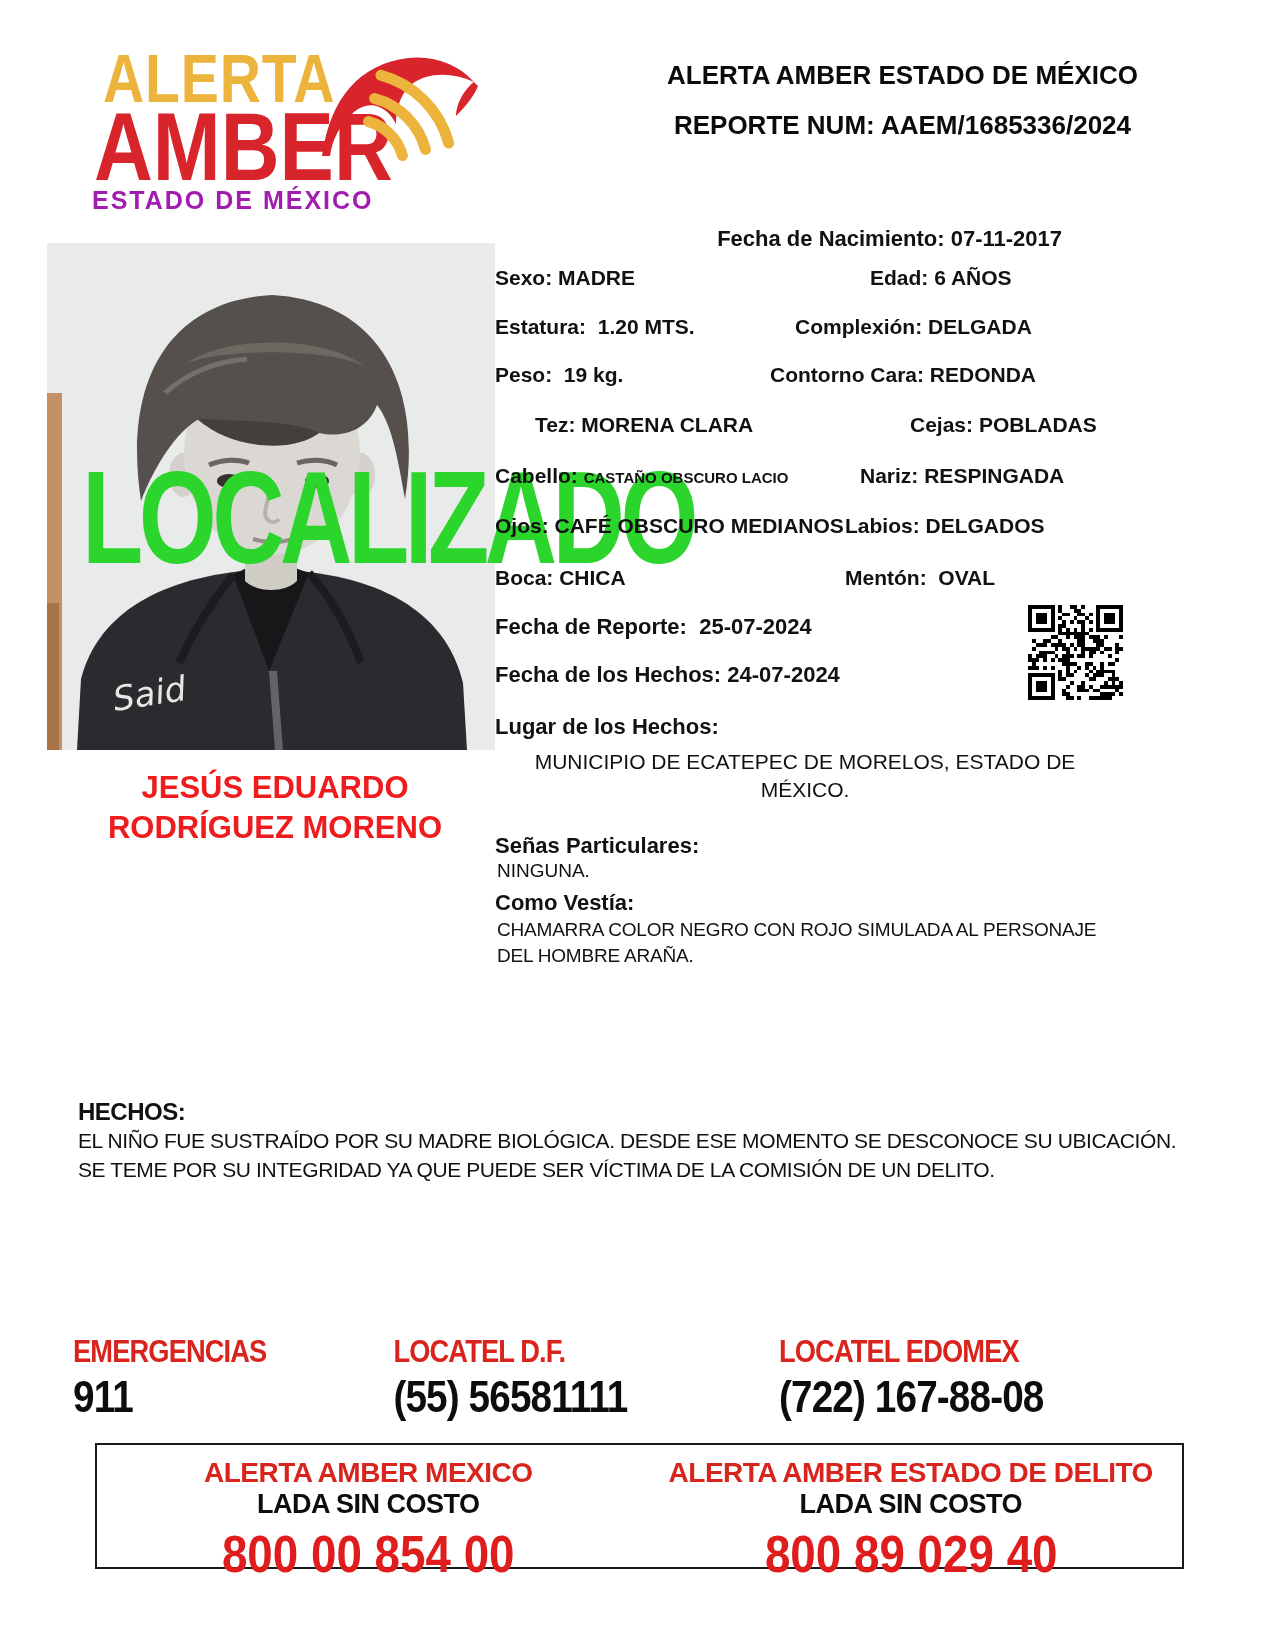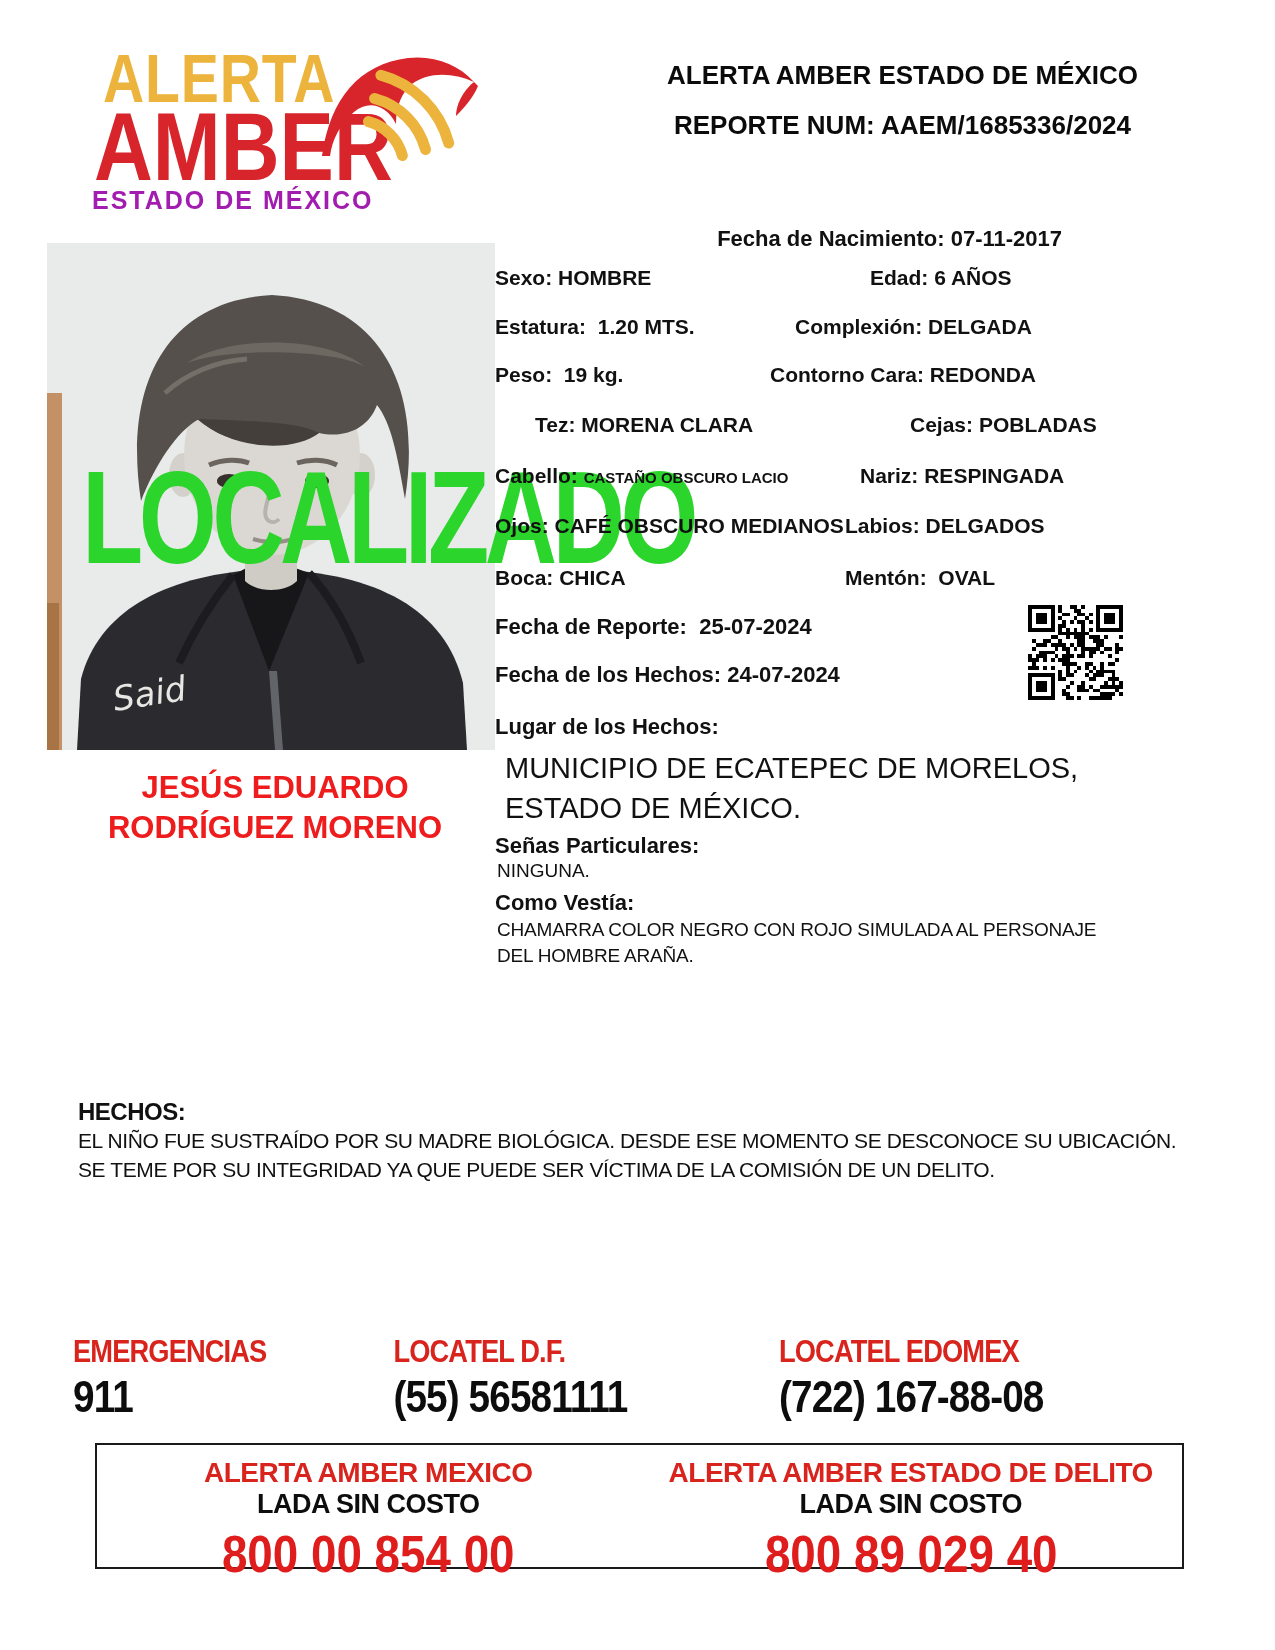--- a/index.html
+++ b/index.html
@@ -46,21 +46,21 @@
   .r2{top:363px;} .r2 .rcell{left:275px;}
   .r3{top:413px;margin-left:40px;} .r3 .rcell{left:375px;}
   .r4{top:464px;} .r4 .rcell{left:365px;}
   .r5{top:514px;} .r5 .rcell{left:350px;}
   .r6{top:566px;} .r6 .rcell{left:350px;}
   .smallval{font-size:15px;}
   .daterow{position:absolute;left:0;font-size:22px;font-weight:bold;white-space:nowrap;}
   .repdate{top:614px;} .factdate{top:662px;}
   .seclabel{position:absolute;left:0;font-size:22px;font-weight:bold;white-space:nowrap;}
   .loclabel{top:714px;}
-  .loctext{position:absolute;left:10px;top:748px;width:600px;font-size:29px;line-height:40px;font-weight:normal;}
+  .loctext{position:absolute;left:10px;top:748px;width:600px;font-size:21px;line-height:28px;font-weight:normal;text-align:center;}
   .signslabel{top:833px;}
   .signstext{position:absolute;left:2px;top:860px;font-size:19px;}
   .clothlabel{top:890px;}
   .clothtext{position:absolute;left:2px;top:917px;width:628px;font-size:19px;line-height:26px;letter-spacing:-0.2px;}
 
   .qr{left:1028px;top:605px;width:95px;height:95px;z-index:6;}
 
   
   .hechos-label{left:78px;top:1098px;font-size:24px;font-weight:bold;letter-spacing:-0.5px;}
   .hechos-text{left:78px;top:1126px;width:1125px;font-size:21px;line-height:29px;letter-spacing:-0.4px;}
@@ -149,21 +149,21 @@
   </div>
 
   <div class="abs details">
     <div class="birthrow">
       <span>Fecha de Nacimiento:</span>
       <span> </span>
       <span>07-11-2017</span>
     </div>
 
     <div class="drow r0">
-      <span class="lcell"><span>Sexo:</span> <span>HOMBRE</span></span>
+      <span class="lcell"><span>Sexo:</span> <span>MADRE</span></span>
       <span class="rcell"><span>Edad:</span> <span>6 AÑOS</span></span>
     </div>
     <div class="drow r1">
       <span class="lcell"><span>Estatura:</span>&nbsp; <span>1.20 MTS.</span></span>
       <span class="rcell"><span>Complexión:</span> <span>DELGADA</span></span>
     </div>
     <div class="drow r2">
       <span class="lcell"><span>Peso:</span>&nbsp; <span>19 kg.</span></span>
       <span class="rcell"><span>Contorno Cara:</span> <span>REDONDA</span></span>
     </div>

